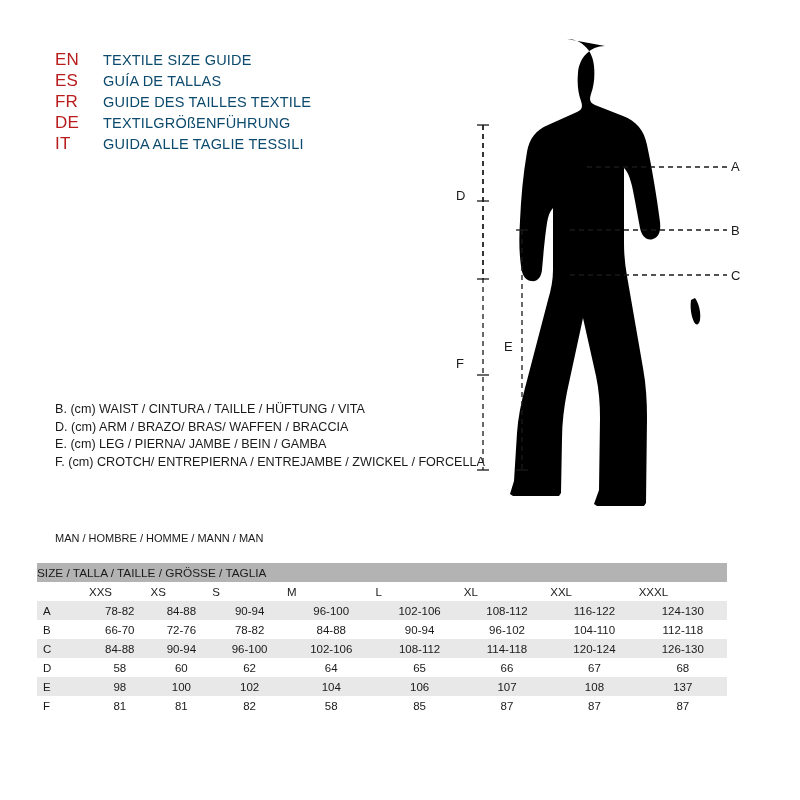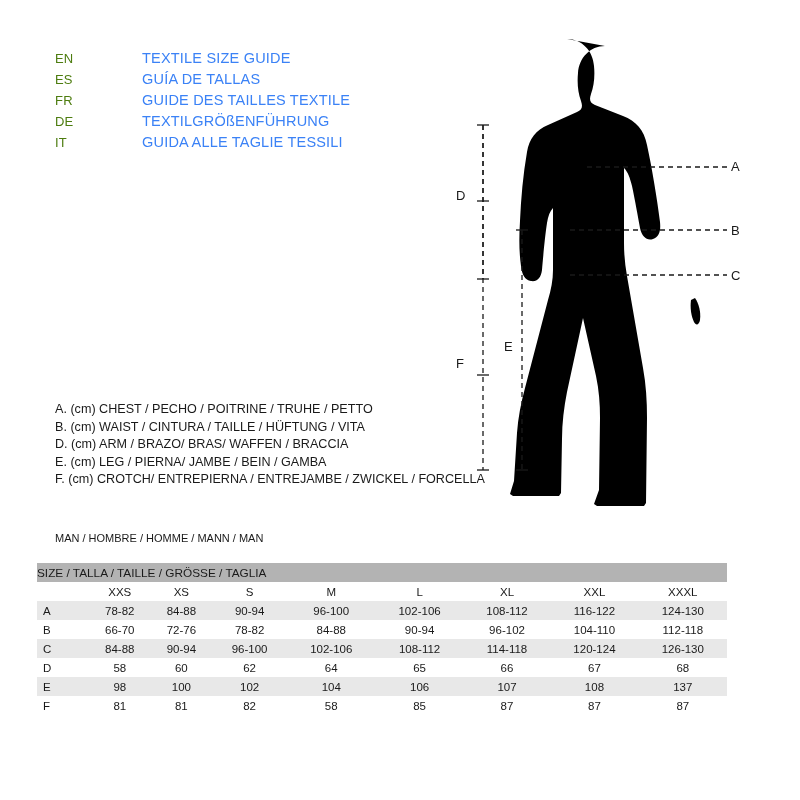--- a/index.html
+++ b/index.html
@@ -23,29 +23,28 @@
     top: 50px;
     width: 420px;
   }
   .title-row {
     display: flex;
     align-items: baseline;
     height: 21px;
   }
   .title-lang {
     width: 48px;
-    font-size: 13px;
+    font-size: 17px;
     letter-spacing: 0.2px;
-    color: #4d7c0f;
+    color: #b91c1c;
   }
   .title-text {
     font-size: 14.5px;
     letter-spacing: 0.2px;
-    color: #3b82f6;
-    margin-left: 39px;
+    color: #0c4a6e;
   }
 
   
   #legend-block {
     position: absolute;
     left: 55px;
     top: 401px;
     width: 470px;
   }
   .legend-row {
@@ -80,21 +79,20 @@
   }
   .tbl-caption td {
     background: #b3b3b3;
     height: 20px;
     padding-left: 6px;
     font-size: 11.8px;
     color: #1a1a1a;
   }
   .tbl-head td {
     background: #ffffff;
-    text-align: center;
     height: 20px;
   }
   .tbl-head td.rowlabel { text-align: left; padding-left: 6px; }
   tr.shade td { background: #e8e8e8; }
   tr.plain td { background: #ffffff; }
   #size-table td.rowlabel {
     text-align: left;
     padding-left: 6px;
     width: 46px;
   }
@@ -223,21 +221,20 @@
 
   <div class="meas-label" style="left:301px; top:129px;">A</div>
   <div class="meas-label" style="left:301px; top:193px;">B</div>
   <div class="meas-label" style="left:301px; top:238px;">C</div>
   <div class="meas-label" style="left:26px; top:158px;">D</div>
   <div class="meas-label" style="left:74px; top:309px;">E</div>
   <div class="meas-label" style="left:26px; top:326px;">F</div>
 </div>
 
 <div id="legend-block">
-  <div class="legend-row">A. (cm) CHEST / PECHO / POITRINE / TRUHE / PETTO</div>
   <div class="legend-row">B. (cm) WAIST / CINTURA / TAILLE / HÜFTUNG / VITA</div>
   <div class="legend-row">D. (cm) ARM / BRAZO/ BRAS/ WAFFEN / BRACCIA</div>
   <div class="legend-row">E. (cm) LEG / PIERNA/ JAMBE / BEIN / GAMBA</div>
   <div class="legend-row">F. (cm) CROTCH/ ENTREPIERNA / ENTREJAMBE / ZWICKEL / FORCELLA</div>
 </div>
 <div id="legend-man">MAN / HOMBRE / HOMME / MANN / MAN</div>
 
 <table id="size-table">
   <tbody>
     <tr class="tbl-caption">

